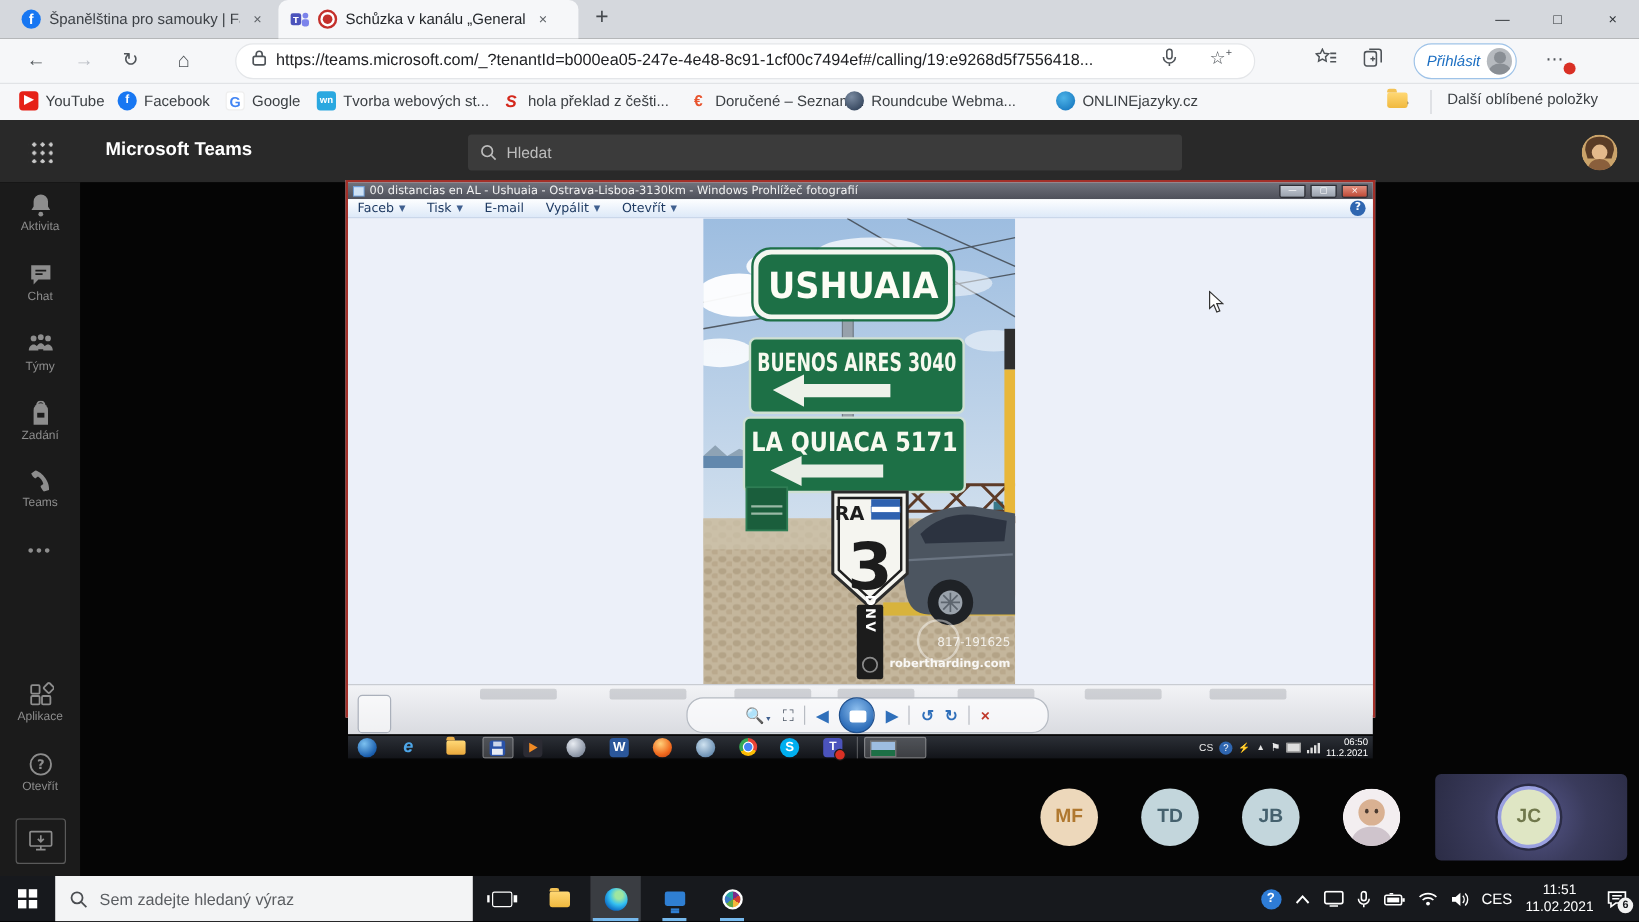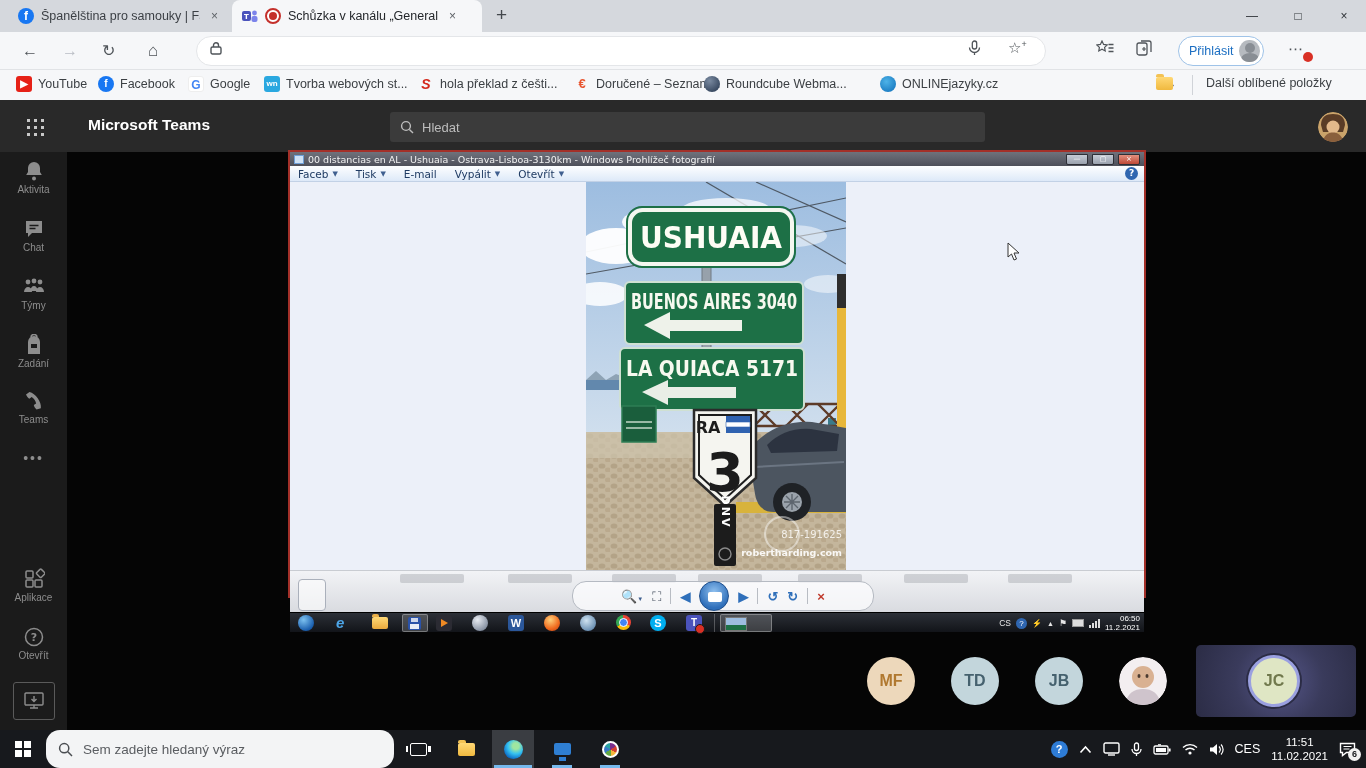--- a/index.html
+++ b/index.html
@@ -22,21 +22,21 @@
           border-radius:50%;background:#c4302b;}
   .newtab{top:4px;font-size:19px;color:#44484d;}
   .winctl{top:0;width:40px;height:32px;text-align:center;line-height:32px;font-size:12px;color:#2f3337;}
   
   .toolbar{left:0;top:32px;width:1366px;height:38px;background:#f6f7f9;border-bottom:1px solid #e1e3e6;box-sizing:border-box;}
   .navic{top:41px;font-size:16px;color:#4f5459;line-height:20px;}
   .addr{left:196px;top:36px;width:850px;height:30px;background:#fff;border:1px solid #e4e6e9;
         border-radius:15px;box-sizing:border-box;}
   .url{left:230px;top:42px;font-size:13.5px;color:#202124;white-space:nowrap;}
   .pill{left:1178px;top:36px;width:86px;height:30px;border:1px solid #9fc3e8;border-radius:15px;
-        background:#fff;box-sizing:border-box;display:flex;align-items:center;gap:6px;padding:0 3px 0 10px;}
+        background:#fff;box-sizing:border-box;display:flex;align-items:center;gap:6px;padding:0 3px 0 10px;font-style:italic;}
   .pill .lbl{color:#1b6ec2;font-size:12.5px;}
   .pill .av{width:22px;height:22px;border-radius:50%;background:#b6babf;position:relative;overflow:hidden;}
   .pill .av:before{content:"";position:absolute;left:6px;top:3px;width:10px;height:10px;border-radius:50%;background:#898e94;}
   .pill .av:after{content:"";position:absolute;left:2px;top:13px;width:18px;height:12px;border-radius:50%;background:#898e94;}
   .badge-red{width:10px;height:10px;border-radius:50%;background:#d93025;}
   
   .bookbar{left:0;top:70px;width:1366px;height:30px;background:#f6f7f9;}
   .bm{top:76px;display:flex;align-items:center;gap:6px;font-size:12.5px;color:#3c4044;}
   .bmi{width:16px;height:16px;border-radius:3px;flex:0 0 16px;text-align:center;line-height:16px;
        font-size:10px;font-weight:bold;color:#fff;}
@@ -105,21 +105,21 @@
   .jcc{left:1248px;top:655px;width:52px;height:52px;border-radius:50%;background:#dfe6c4;
        border:3px solid #9aa0e0;box-shadow:0 0 0 2px #2b2c45;box-sizing:border-box;
        display:flex;align-items:center;justify-content:center;color:#70784c;font-weight:bold;font-size:16px;}
   
   .taskbar{left:0;top:730px;width:1366px;height:38px;background:#17191d;}
   .startb{left:0;top:730px;width:46px;height:38px;display:flex;align-items:center;justify-content:center;}
   .winlogo{width:16px;height:16px;display:grid;grid-template-columns:7px 7px;grid-template-rows:7px 7px;gap:2px;}
   .winlogo div{background:#fff;}
   .tsearchbox{left:46px;top:730px;width:348px;height:38px;background:#f3f4f5;display:flex;
               align-items:center;gap:10px;padding:0 12px;box-sizing:border-box;
-              font-size:13.5px;color:#5a5d61;border-radius:14px;}
+              font-size:13.5px;color:#5a5d61;}
   .tbicon{top:737px;width:40px;height:24px;display:flex;align-items:center;justify-content:center;}
   .active-app{background:#3a3d42;}
   .uline{top:765px;height:3px;background:#76b9ed;}
   .tray{right:0;top:730px;height:38px;display:flex;align-items:center;gap:11px;padding-right:10px;color:#fff;}
   .trayic{display:flex;align-items:center;justify-content:center;}
   .lang{font-size:12.5px;}
   .clock{font-size:11.5px;line-height:14px;text-align:center;}
   .helpc{width:17px;height:17px;border-radius:50%;background:#2e7cd6;color:#fff;font-size:11px;
          font-weight:bold;text-align:center;line-height:17px;}
   .notifwrap{position:relative;}
@@ -180,20 +180,21 @@
   <div class="abs navic" style="left:62px;color:#b9bdc4;">→</div>
   <div class="abs navic" style="left:102px;">↻</div>
   <div class="abs navic" style="left:148px;font-size:17px;">⌂</div>
   <div class="abs addr"></div>
   <div class="abs" style="left:210px;top:41px;">
     <svg width="12" height="14" viewBox="0 0 12 14">
         <rect x="1" y="6" width="10" height="7" rx="1.5" fill="none" stroke="#4f5459" stroke-width="1.4"></rect>
         <path d="M3.5 6V4.2a2.5 2.5 0 0 1 5 0V6" fill="none" stroke="#4f5459" stroke-width="1.4"></path>
       </svg>
   </div>
+  <div class="abs url">https://teams.microsoft.com/_?tenantId=b000ea05-247e-4e48-8c91-1cf00c7494ef#/calling/19:e9268d5f7556418...</div>
   <div class="abs" style="left:968px;top:40px;">
     <svg width="13" height="16" viewBox="0 0 13 16">
         <rect x="4.3" y="1" width="4.4" height="8" rx="2.2" fill="none" stroke="#4f5459" stroke-width="1.3"></rect>
         <path d="M1.5 7.5a5 5 0 0 0 10 0M6.5 12.5v2.5" fill="none" stroke="#4f5459" stroke-width="1.3"></path>
       </svg>
   </div>
   <div class="abs" style="left:1008px;top:39px;font-size:15px;color:#4f5459;">☆<span style="font-size:9px;vertical-align:top;">+</span></div>
   <div class="abs" style="left:1096px;top:40px;">
     <svg width="18" height="16" viewBox="0 0 18 16">
         <path d="M6 1l1.6 3.4 3.6.5-2.6 2.5.6 3.6L6 9.3 2.8 11l.6-3.6L.8 4.9l3.6-.5z" fill="none" stroke="#4f5459" stroke-width="1.2"></path>

